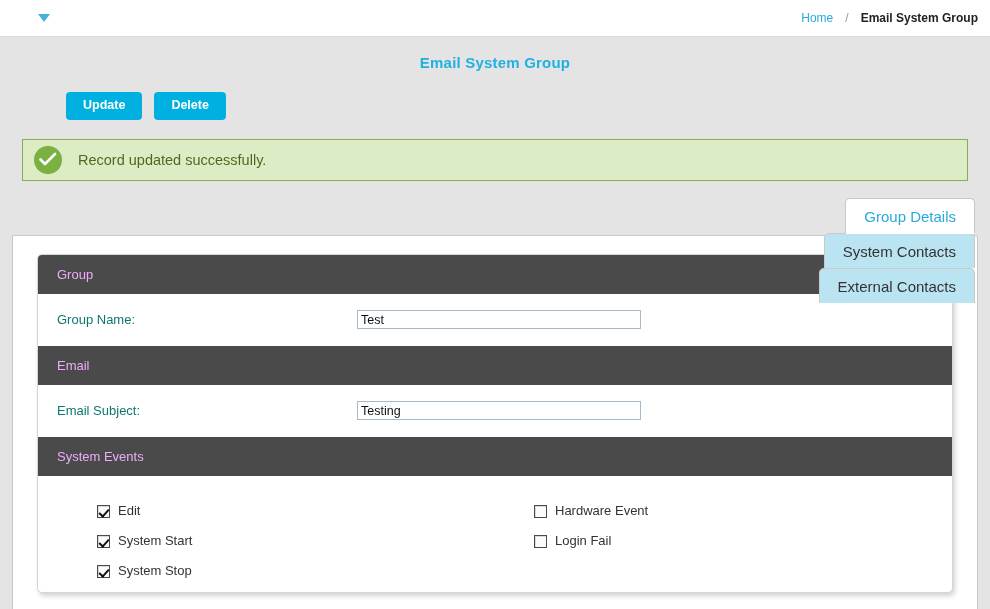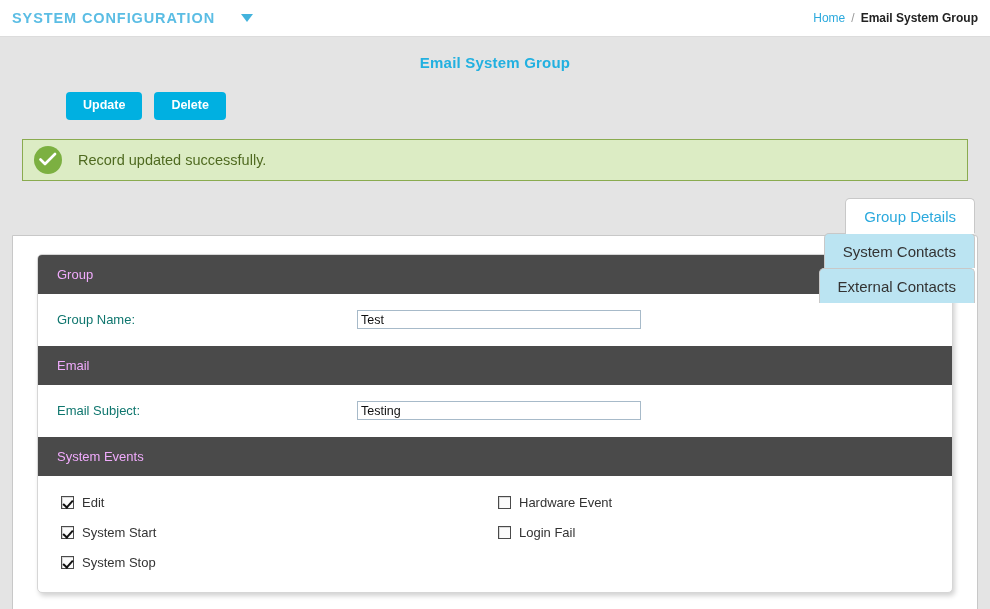--- a/index.html
+++ b/index.html
@@ -41,21 +41,21 @@
     width: 0; height: 0;
     border-left: 6px solid transparent;
     border-right: 6px solid transparent;
     border-top: 8px solid #43b3dd;
   }
   .breadcrumb {
     margin-left: auto;
     font-size: 12px;
     display: flex;
     align-items: center;
-    gap: 6px;
+    gap: 12px;
     white-space: nowrap;
   }
   .breadcrumb .bc-link {
     color: #2aa9dd;
     text-decoration: none;
     cursor: pointer;
   }
   .breadcrumb .bc-sep { color: #9a9a9a; }
   .breadcrumb .bc-current { color: #222; font-weight: bold; }
 
@@ -206,23 +206,24 @@
   }
 
   
   .cb-grid {
     display: flex;
     padding: 12px 0 14px 0;
   }
   .cb-col { width: 437px; padding-left: 23px; }
   .cb-row {
     display: flex;
-    align-items: center;
+    align-items: flex-end;
     height: 30px;
     cursor: pointer;
+    margin-left: 36px;
   }
   .cbox {
     width: 13px; height: 13px;
     border: 1px solid #4a4a4a;
     background: #fbfbfb;
     position: relative;
     flex: 0 0 auto;
     box-shadow: inset 1px 1px 0 #d9d9d9;
   }
   .cbox.checked::after {
@@ -237,21 +238,20 @@
   .cb-label {
     margin-left: 8px;
     font-size: 13px;
     color: #333;
   }
 </style>
 </head>
 <body>
 
 <div class="topbar">
-  <span class="app-title">SYSTEM CONFIGURATION</span>
   <span class="caret-btn">
     <span class="tri"></span>
   </span>
   <div class="breadcrumb">
     <a class="bc-link">Home</a>
     <span class="bc-sep">/</span>
     <span class="bc-current">Email System Group</span>
   </div>
 </div>
 

